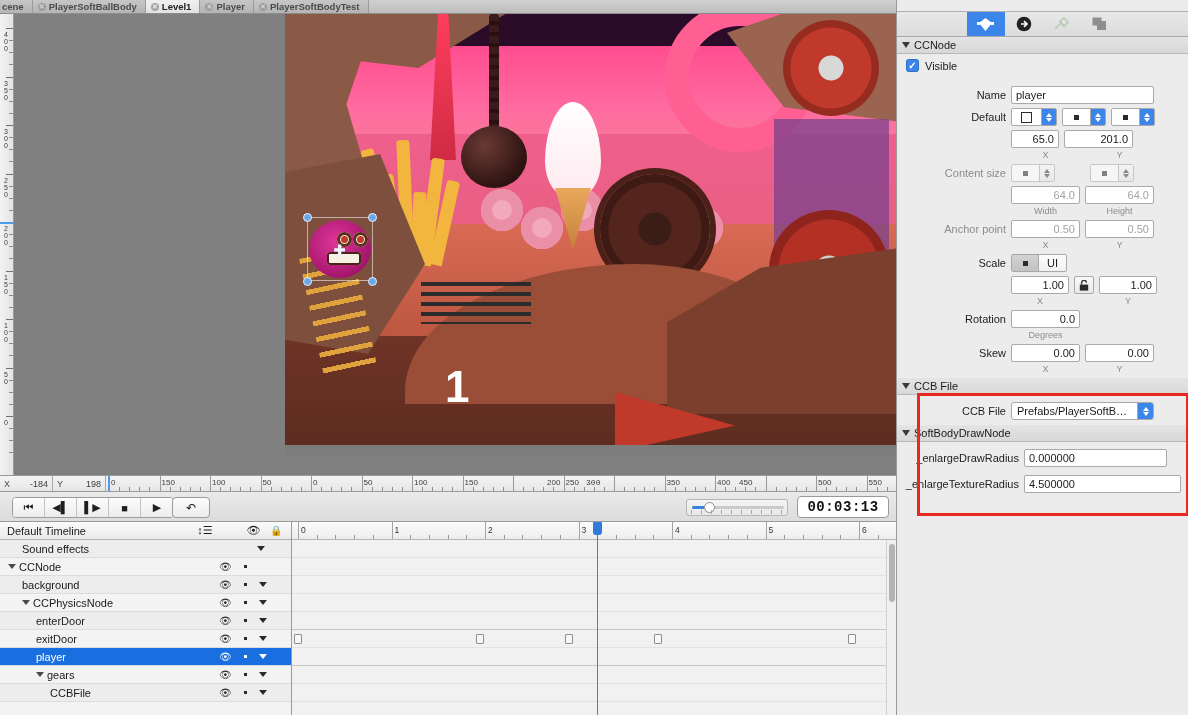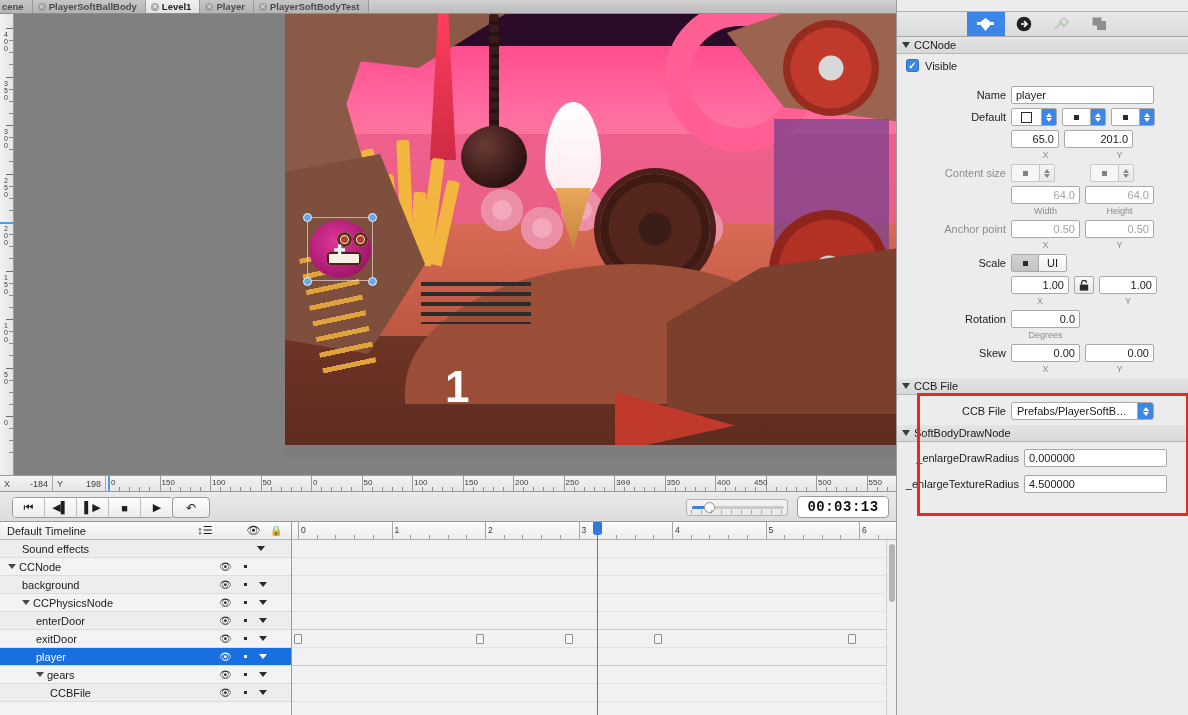--- a/index.html
+++ b/index.html
@@ -722,51 +722,51 @@
         <div class="htick" style="left: 326.2px;"></div>
         <div class="htick" style="left: 336.3px;"></div>
         <div class="htick" style="left: 346.4px;"></div>
         <div class="htick htickmaj" style="left: 356.5px;"></div>
         <div class="hnum" style="left: 358.5px;">150</div>
         <div class="htick" style="left: 366.6px;"></div>
         <div class="htick" style="left: 376.7px;"></div>
         <div class="htick" style="left: 386.8px;"></div>
         <div class="htick" style="left: 396.9px;"></div>
         <div class="htick htickmaj" style="left: 407px;"></div>
-        <div class="hnum" style="left: 409px;">200</div>
+        <div class="hnum" style="left: 409px; padding-left: 32px;">200</div>
         <div class="htick" style="left: 417.1px;"></div>
         <div class="htick" style="left: 427.2px;"></div>
         <div class="htick" style="left: 437.3px;"></div>
         <div class="htick" style="left: 447.4px;"></div>
         <div class="htick htickmaj" style="left: 457.5px;"></div>
         <div class="hnum" style="left: 459.5px;">250</div>
         <div class="htick" style="left: 467.6px;"></div>
         <div class="htick" style="left: 477.7px;"></div>
         <div class="htick" style="left: 487.8px;"></div>
         <div class="htick" style="left: 497.9px;"></div>
         <div class="htick htickmaj" style="left: 508px;"></div>
-        <div class="hnum" style="left: 510px; font-family: Liberation Mono, monospace;">300</div>
+        <div class="hnum" style="left: 480px; font-family: Liberation Mono, monospace;">300</div>
         <div class="htick" style="left: 518.1px;"></div>
         <div class="htick" style="left: 528.2px;"></div>
         <div class="htick" style="left: 538.3px;"></div>
         <div class="htick" style="left: 548.4px;"></div>
         <div class="htick htickmaj" style="left: 558.5px;"></div>
         <div class="hnum" style="left: 560.5px;">350</div>
         <div class="htick" style="left: 568.6px;"></div>
         <div class="htick" style="left: 578.7px;"></div>
         <div class="htick" style="left: 588.8px;"></div>
         <div class="htick" style="left: 598.9px;"></div>
         <div class="htick htickmaj" style="left: 609px;"></div>
         <div class="hnum" style="left: 611px;">400</div>
         <div class="htick" style="left: 619.1px;"></div>
         <div class="htick" style="left: 629.2px;"></div>
         <div class="htick" style="left: 639.3px;"></div>
         <div class="htick" style="left: 649.4px;"></div>
         <div class="htick htickmaj" style="left: 659.5px;"></div>
-        <div class="hnum" style="left: 648px;">450</div>
+        <div class="hnum" style="left: 633px;">450</div>
         <div class="htick" style="left: 669.6px;"></div>
         <div class="htick" style="left: 679.7px;"></div>
         <div class="htick" style="left: 689.8px;"></div>
         <div class="htick" style="left: 699.9px;"></div>
         <div class="htick htickmaj" style="left: 710px;"></div>
         <div class="hnum" style="left: 712px;">500</div>
         <div class="htick" style="left: 720.1px;"></div>
         <div class="htick" style="left: 730.2px;"></div>
         <div class="htick" style="left: 740.3px;"></div>
         <div class="htick" style="left: 750.4px;"></div>
@@ -1183,20 +1183,20 @@
       <span>SoftBodyDrawNode</span>
     </div>
 
     <div class="insp-body" style="padding-top:7px">
       <div class="frow">
         <div class="flabel" style="width:118px">_enlargeDrawRadius</div>
         <div class="finput" style="width:143px">0.000000</div>
       </div>
       <div class="frow" style="margin-top:8px">
         <div class="flabel" style="width:118px">_enlargeTextureRadius</div>
-        <div class="finput" style="width:143px">4.500000</div>
+        <div class="finput" style="width:157px">4.500000</div>
       </div>
     </div>
 
     <div class="redbox" style="left:20px;top:393px;width:272px;height:123px"></div>
   </div>
 
 </div>
 
 </body></html>

